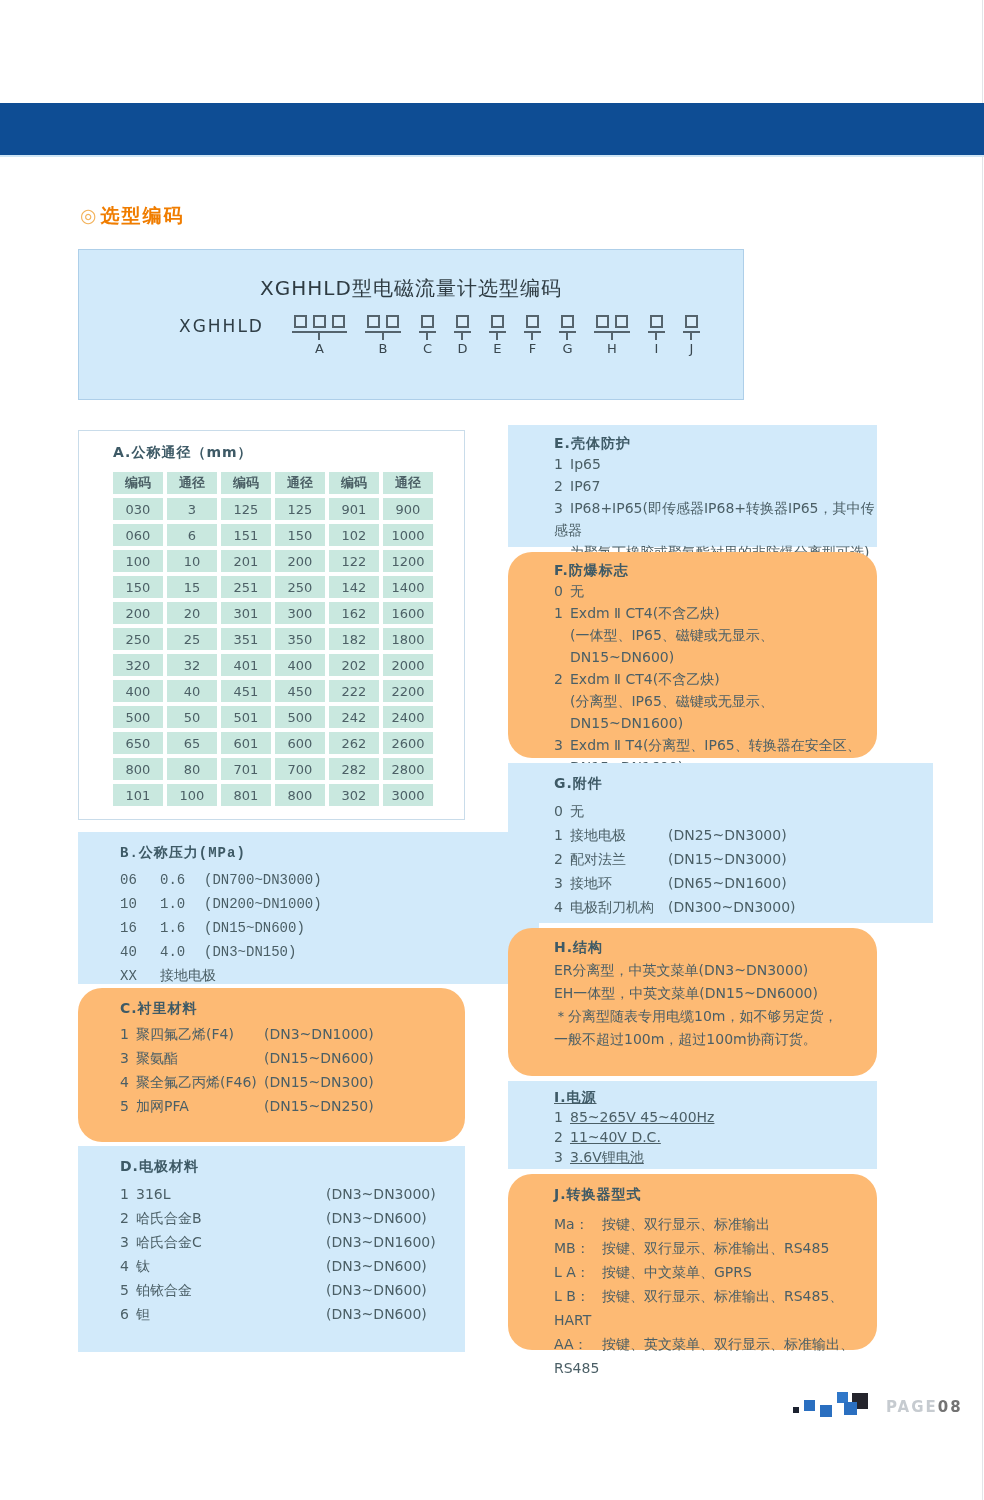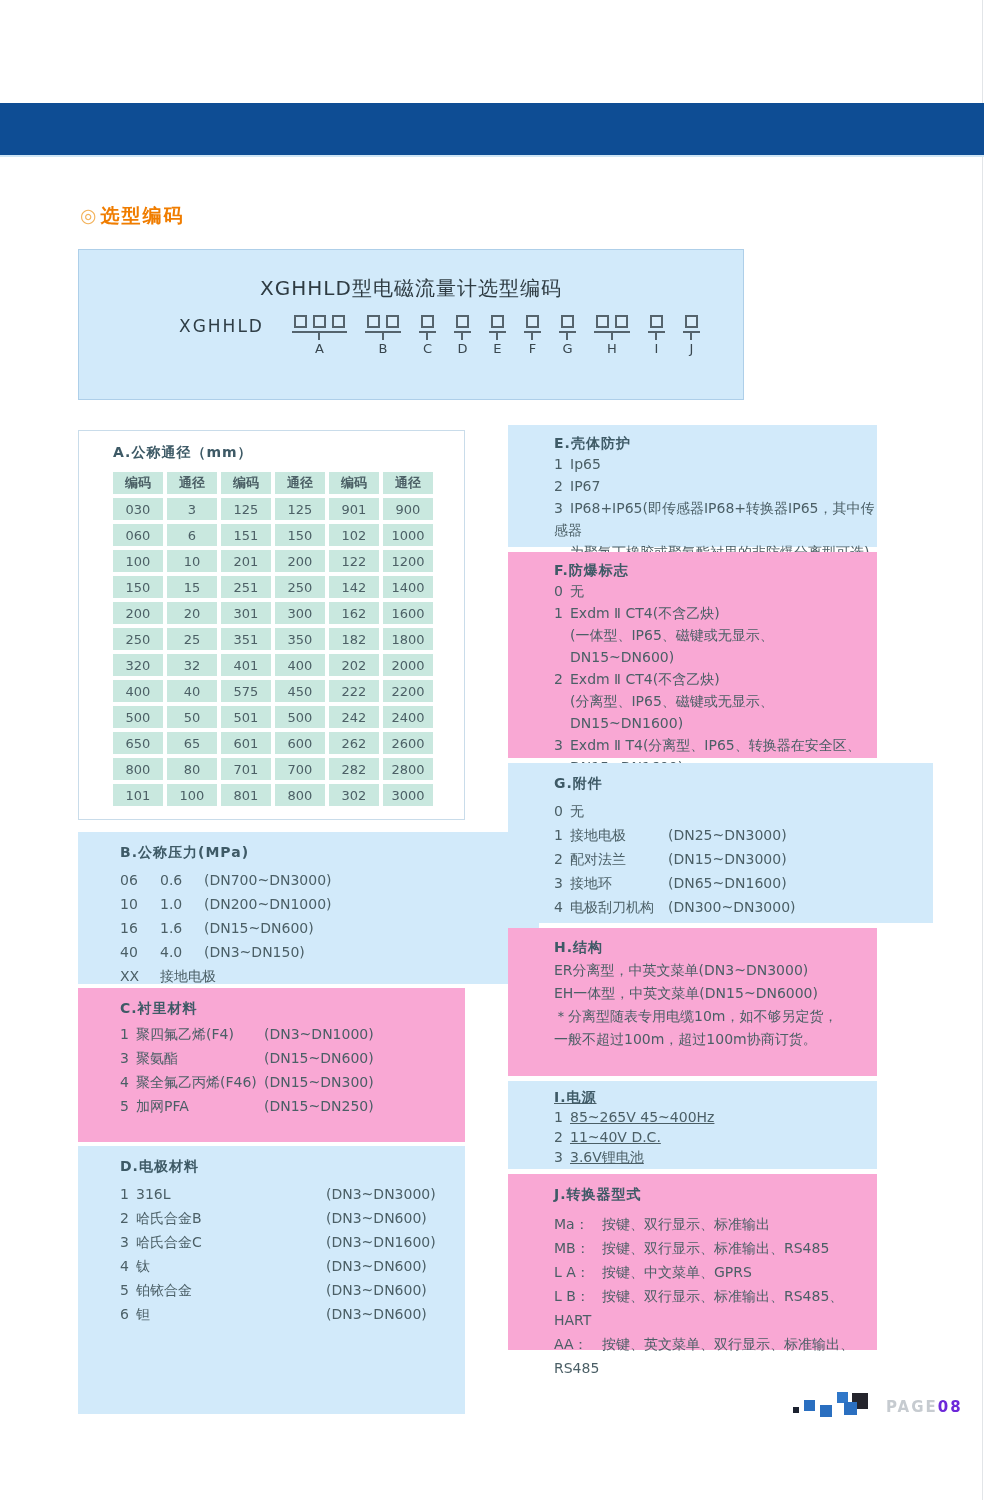--- a/index.html
+++ b/index.html
@@ -24,47 +24,47 @@
   .groups { display:flex; gap:18px; align-items:flex-start; }
   .group { display:flex; flex-direction:column; align-items:center; }
   .boxes { display:flex; gap:6px; padding:0 2px 3px; border-bottom:2px solid #55646d; }
   .box { width:13px; height:13px; border:2px solid #55646d; background:#daeefb; }
   .tick { width:2px; height:7px; background:#55646d; }
   .group-label { font-size:13px; color:#39474f; margin-top:1px; }
 
   
   .block { position:absolute; color:#4b5f66; font-size:14px; }
   .panel-blue  { background:#d2eafa; }
-  .panel-green { background:#f9a8d4; }
+  .panel-green { background:#fdba74;border-radius:24px; }
   .panel-white { background:#ffffff; border:1px solid #c9dcea; }
   .block h3 { font-size:14px; font-weight:bold; color:#3e5a66; letter-spacing:1px; }
 
   
   .block-a { left:78px; top:430px; width:387px; height:390px; padding:13px 0 0 34px; }
   .block-a table { border-collapse:separate; border-spacing:4px; margin:6px 0 0 -4px; }
   .block-a th, .block-a td { width:50px; height:22px; background:#c9e8df; text-align:center;
                              font-size:13px; color:#4c6066; vertical-align:middle; }
   .block-a th { font-weight:bold; }
 
   
   .block ul { list-style:none; }
   .block li { line-height:24px; }
   .code { display:inline-block; min-width:16px; }
   .cont { margin-left:16px; }
 
-  .block-b { left:78px; top:832px;  width:461px; height:152px; padding:12px 0 0 42px; }
+  .block-b { left:78px; top:832px;  width:461px; height:152px; padding:12px 0 0 42px;font-family:Liberation Mono, monospace; }
   .block-b h3 { margin-bottom:6px; }
   .block-b .code { min-width:40px; }
   .block-b .val  { display:inline-block; min-width:44px; }
 
   .block-c { left:78px; top:988px;  width:387px; height:154px; padding:12px 0 0 42px; }
   .block-c h3 { margin-bottom:4px; }
   .block-c .val { display:inline-block; min-width:128px; }
 
-  .block-d { left:78px; top:1146px; width:387px; height:268px; padding:12px 0 0 42px; }
+  .block-d { left:78px; top:1146px; width:387px; height:206px; padding:12px 0 0 42px; }
   .block-d h3 { margin-bottom:6px; }
   .block-d .val { display:inline-block; min-width:190px; }
 
   .block-e { left:508px; top:425px; width:369px; height:122px; padding:10px 0 0 46px; }
   .block-e li { line-height:22px; }
 
   .block-f { left:508px; top:552px; width:369px; height:206px; padding:10px 0 0 46px; }
   .block-f li { line-height:22px; }
 
   .block-g { left:508px; top:763px; width:425px; height:160px; padding:12px 0 0 46px; }
@@ -86,21 +86,21 @@
   .footer { position:absolute; left:780px; top:1392px; width:180px; height:34px; }
   .footer .p { position:absolute; }
   .p1 { left:13px; top:15px; width:6px;  height:6px;  background:#1c2230; }
   .p2 { left:24px; top:8px;  width:11px; height:11px; background:#2a6fc0; }
   .p3 { left:40px; top:13px; width:12px; height:12px; background:#2a6fc0; }
   .p4 { left:57px; top:0;    width:11px; height:11px; background:#2f77c9; }
   .p6 { left:72px; top:1px;  width:16px; height:16px; background:#25252d; }
   .p5 { left:64px; top:10px; width:13px; height:13px; background:#2a6fc0; }
   .footer-text { position:absolute; left:106px; top:6px; font-size:15px; font-weight:bold; letter-spacing:2px; }
   .page-label { color:#c6cbd0;margin-top:34px; }
-  .page-num   { color:#6d28d9; }
+  .page-num   { color:#737373; }
 </style>
 </head>
 <body>
 
 <div class="page">
 
   <div class="edge-line"></div>
   <div class="top-bar"></div>
 
   <div class="heading">
@@ -264,21 +264,21 @@
             <td>32</td>
             <td>401</td>
             <td>400</td>
             <td>202</td>
             <td>2000</td>
           </tr>
 
           <tr>
             <td>400</td>
             <td>40</td>
-            <td>575</td>
+            <td>451</td>
             <td>450</td>
             <td>222</td>
             <td>2200</td>
           </tr>
 
           <tr>
             <td>500</td>
             <td>50</td>
             <td>501</td>
             <td>500</td>

